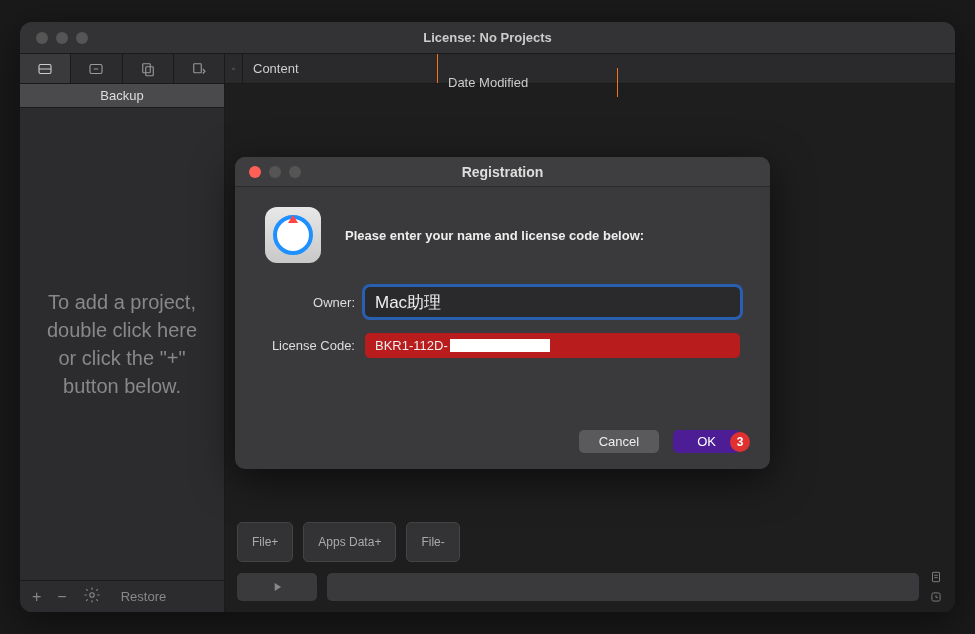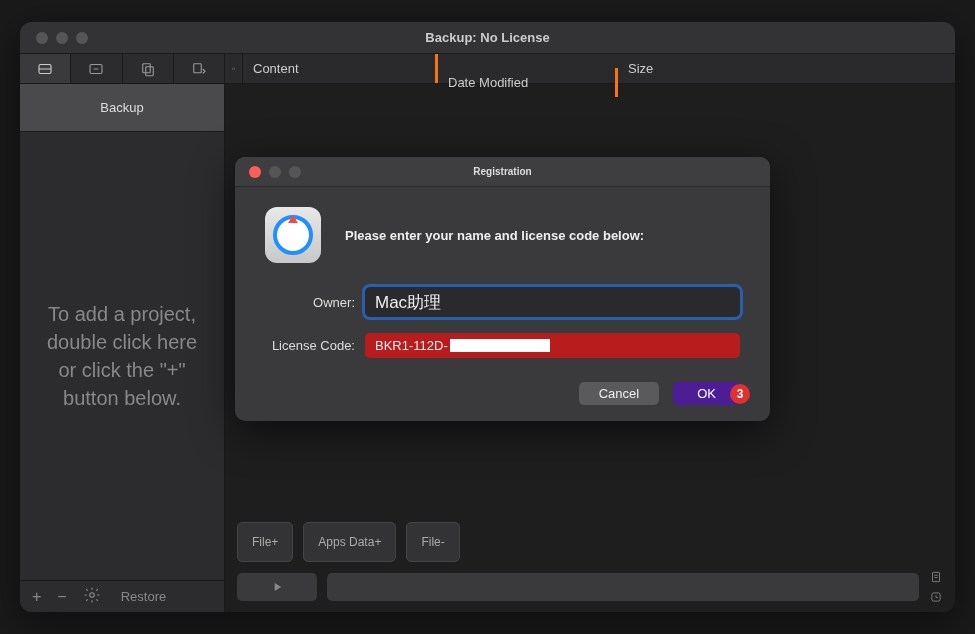--- a/index.html
+++ b/index.html
@@ -83,21 +83,21 @@
       background: #3a3a3c;
       color: #ccc;
     }
     .sidebar-tool:last-child {
       border-right: none;
     }
     .sidebar-label {
       background: #4a4a4c;
       color: #ddd;
       font-size: 13px;
-      padding: 16px 0;
+      padding: 4px 0;
       text-align: center;
       border-bottom: 1px solid #1a1a1a;
     }
     .sidebar-body {
       flex: 1;
       display: flex;
       align-items: center;
       justify-content: center;
       padding: 20px;
     }
@@ -145,21 +145,21 @@
       justify-content: center;
       color: #888;
       font-size: 10px;
       border-right: 1px solid #1a1a1a;
       height: 100%;
     }
     .col-header {
       color: #ccc;
       font-size: 13px;
       padding: 0 10px;
-      border-right: 3px solid #f97316;
+      border-right: 1px solid #f97316;
       height: 100%;
       display: flex;
       align-items: center;
     }
     .col-content { width: 195px; }
     .col-date { width: 180px; margin-top: 28px; }
     .col-size { flex: 1; border-right: none; }
     .content-body {
       flex: 1;
       position: relative;
@@ -242,21 +242,21 @@
       border-radius: 50%;
     }
     .modal-dot.red { background: #ff5f56; }
     .modal-dot.gray { background: #555; }
     .modal-title {
       position: absolute;
       left: 0;
       right: 0;
       text-align: center;
       color: #ddd;
-      font-size: 10px;
+      font-size: 14px;
       font-weight: 600;
       pointer-events: none;
     }
     .modal-body {
       padding: 20px 30px 16px 30px;
     }
     .modal-header-row {
       display: flex;
       align-items: center;
       gap: 24px;
@@ -345,20 +345,21 @@
       gap: 14px;
       margin-top: 24px;
       align-items: center;
     }
     .btn {
       padding: 4px 20px;
       border-radius: 5px;
       font-size: 13px;
       border: none;
       cursor: pointer;
+      margin-top: 48px;
     }
     .btn-cancel {
       background: #5a5a5c;
       color: #eee;
     }
     .btn-ok {
       background: #4c1d95;
       color: #fff;
       padding: 4px 24px;
       position: relative;
@@ -391,21 +392,21 @@
 <body>
 
 <div class="outer-frame">
 
   <div class="title-bar">
     <div class="traffic-lights">
       <div class="traffic-light"></div>
       <div class="traffic-light"></div>
       <div class="traffic-light"></div>
     </div>
-    <div class="window-title">Backup: No License</div>
+    <div class="window-title">License: No Projects</div>
   </div>
 
   <div class="main-content">
 
     <div class="sidebar">
       <div class="sidebar-toolbar">
         <div class="sidebar-tool active">
           <svg class="icon-svg" viewBox="0 0 24 24">
               <rect x="4" y="6" width="16" height="12" rx="2"></rect>
               <line x1="4" y1="12" x2="20" y2="12"></line>
@@ -445,21 +446,20 @@
         </span>
         <span class="footer-restore">Restore</span>
       </div>
     </div>
 
     <div class="content-area">
       <div class="content-header">
         <div class="status-col">◦</div>
         <div class="col-header col-content">Content</div>
         <div class="col-header col-date">Date Modified</div>
-        <div class="col-header col-size">Size</div>
       </div>
       <div class="content-body"></div>
       <div class="content-bottom">
         <div class="pill-row">
           <button class="pill-btn">File+</button>
           <button class="pill-btn">Apps Data+</button>
           <button class="pill-btn">File-</button>
         </div>
         <div class="play-row">
           <div class="play-btn">

